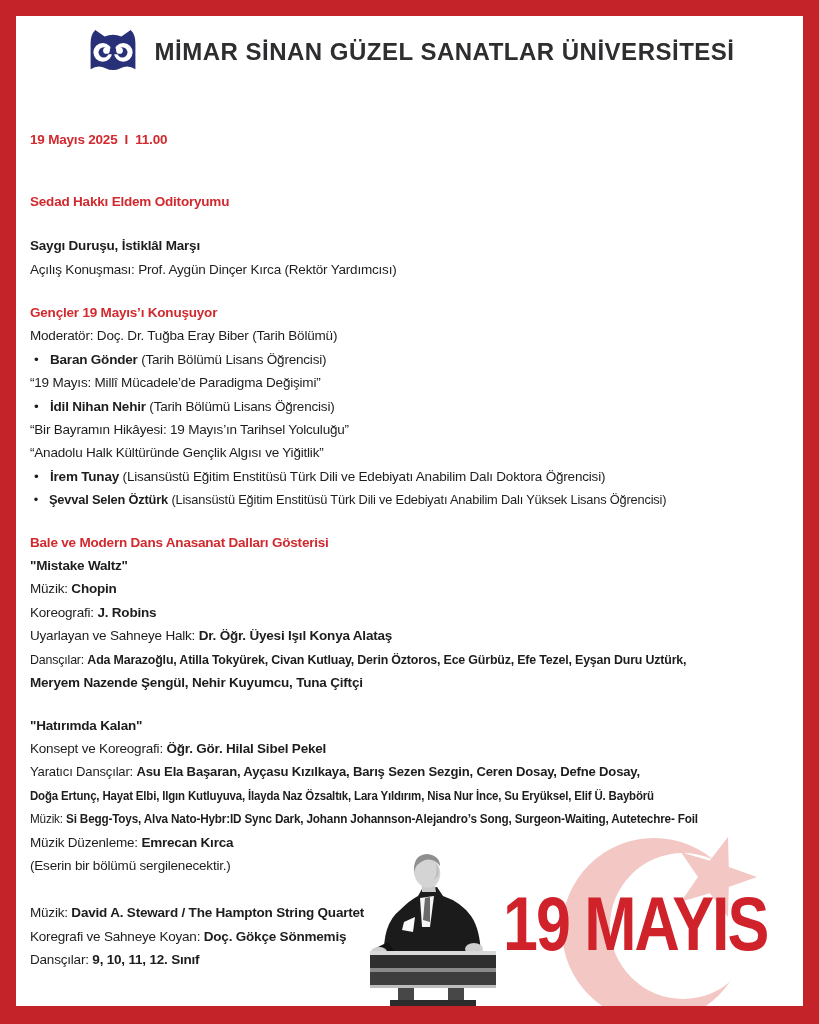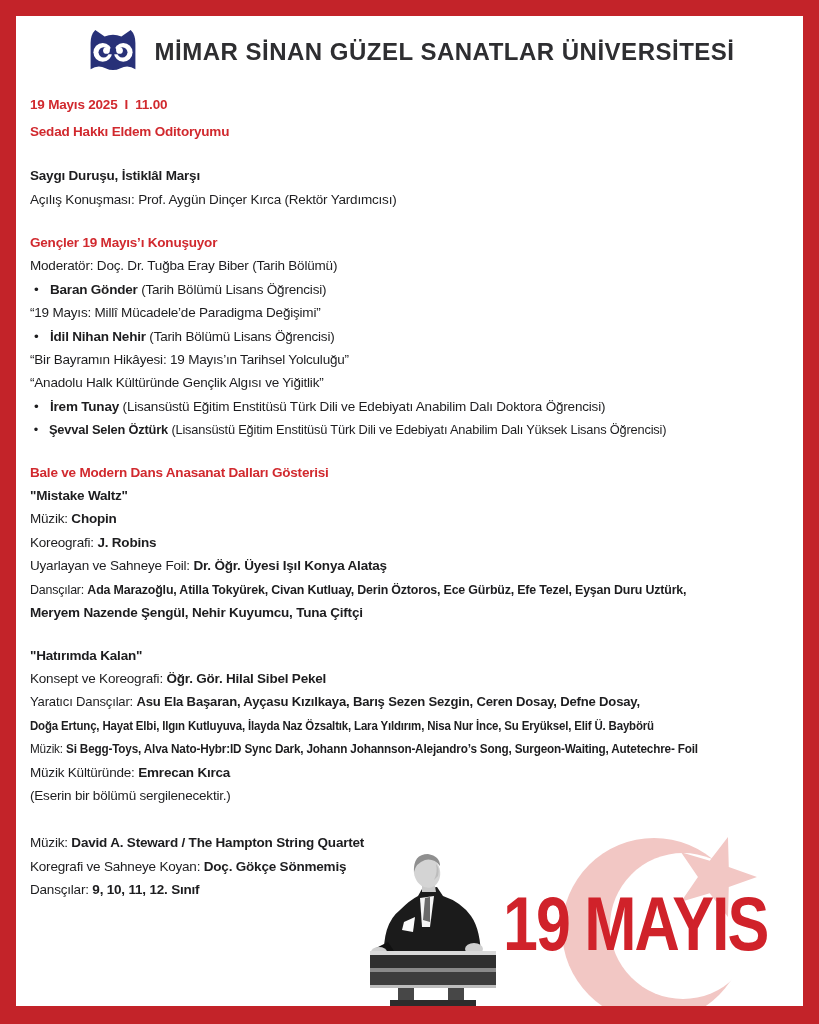--- a/index.html
+++ b/index.html
@@ -19,21 +19,21 @@
   }
   
   .masthead{display:flex;align-items:center;justify-content:center;gap:14px;margin-top:11px;height:50px;}
   .uni-title{font-weight:bold;font-size:24px;letter-spacing:.5px;color:#2e2e31;white-space:nowrap;}
   
   .content{padding:14px 6px 0 14px;}
   .ln{font-size:13.5px;letter-spacing:-.2px;line-height:23.4px;}
   .b{font-weight:bold;}
   .red{color:var(--red-text);font-weight:bold;}
   .sec{margin-bottom:19px;}
-  .event .ln{line-height:27px;white-space:pre-wrap;}
+  .event .ln{line-height:27px;white-space:pre-wrap;margin-top:35px;}
   .open .ln{line-height:24px;}
   .bullet{display:inline-block;width:20px;padding-left:4px;}
   .fit{white-space:nowrap;transform:scaleX(var(--sx,1));transform-origin:0 50%;}
   
   .flag-svg{position:absolute;left:354px;top:814px;width:433px;height:178px;pointer-events:none;}
   .banner-text{
     position:absolute;left:487px;top:864px;
     font-weight:bold;font-size:64px;letter-spacing:-2px;color:var(--red-big);
     transform:scaleY(1.18) scaleX(.98);transform-origin:left top;white-space:nowrap;
   }
@@ -93,32 +93,32 @@
       <div class="ln fit" style="--sx:.95">
         <span class="bullet">•</span><span class="b">Şevval Selen Öztürk</span><span> (Lisansüstü Eğitim Enstitüsü Türk Dili ve Edebiyatı Anabilim Dalı Yüksek Lisans Öğrencisi)</span>
       </div>
     </div>
 
     <div class="sec">
       <div class="ln red">Bale ve Modern Dans Anasanat Dalları Gösterisi</div>
       <div class="ln b">"Mistake Waltz"</div>
       <div class="ln"><span>Müzik: </span><span class="b">Chopin</span></div>
       <div class="ln"><span>Koreografi: </span><span class="b">J. Robins</span></div>
-      <div class="ln"><span>Uyarlayan ve Sahneye Foil: </span><span class="b">Dr. Öğr. Üyesi Işıl Konya Alataş</span></div>
+      <div class="ln"><span>Uyarlayan ve Sahneye Halk: </span><span class="b">Dr. Öğr. Üyesi Işıl Konya Alataş</span></div>
       <div class="ln fit" style="--sx:.92"><span>Dansçılar: </span><span class="b">Ada Marazoğlu, Atilla Tokyürek, Civan Kutluay, Derin Öztoros, Ece Gürbüz, Efe Tezel, Eyşan Duru Uztürk,</span></div>
       <div class="ln b">Meryem Nazende Şengül, Nehir Kuyumcu, Tuna Çiftçi</div>
     </div>
 
     <div class="sec">
       <div class="ln b">"Hatırımda Kalan"</div>
       <div class="ln"><span>Konsept ve Koreografi: </span><span class="b">Öğr. Gör. Hilal Sibel Pekel</span></div>
       <div class="ln fit" style="--sx:.97"><span>Yaratıcı Dansçılar: </span><span class="b">Asu Ela Başaran, Ayçasu Kızılkaya, Barış Sezen Sezgin, Ceren Dosay, Defne Dosay,</span></div>
       <div class="ln b fit" style="--sx:.85">Doğa Ertunç, Hayat Elbi, Ilgın Kutluyuva, İlayda Naz Özsaltık, Lara Yıldırım, Nisa Nur İnce, Su Eryüksel, Elif Ü. Baybörü</div>
       <div class="ln fit" style="--sx:.87"><span>Müzik: </span><span class="b">Si Begg-Toys, Alva Nato-Hybr:ID Sync Dark, Johann Johannson-Alejandro’s Song, Surgeon-Waiting, Autetechre- Foil</span></div>
-      <div class="ln"><span>Müzik Kültüründe: </span><span class="b">Emrecan Kırca</span></div>
+      <div class="ln"><span>Müzik Düzenleme: </span><span class="b">Emrecan Kırca</span></div>
       <div class="ln">(Eserin bir bölümü sergilenecektir.)</div>
     </div>
 
     <div class="sec" style="margin-top:24px">
       <div class="ln"><span>Müzik: </span><span class="b">David A. Steward / The Hampton String Quartet</span></div>
       <div class="ln"><span>Koregrafi ve Sahneye Koyan: </span><span class="b">Doç. Gökçe Sönmemiş</span></div>
       <div class="ln"><span>Dansçılar: </span><span class="b">9, 10, 11, 12. Sınıf</span></div>
     </div>
 
   </div>

